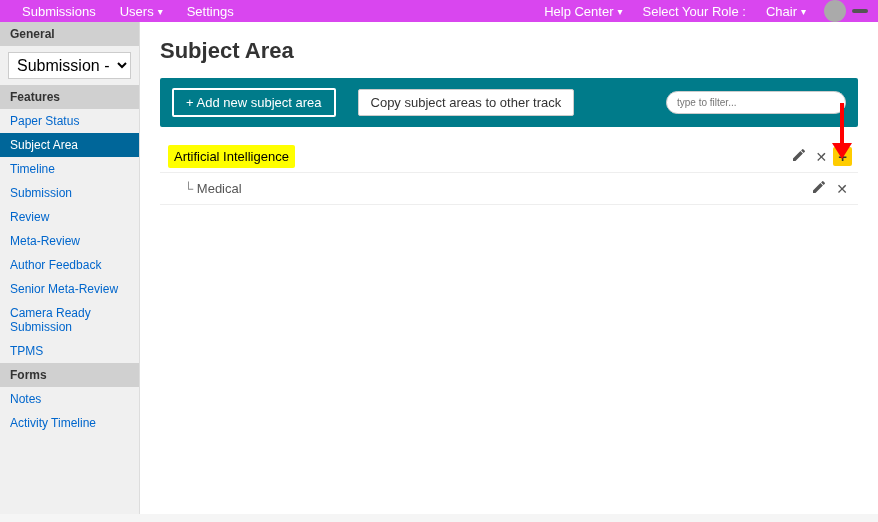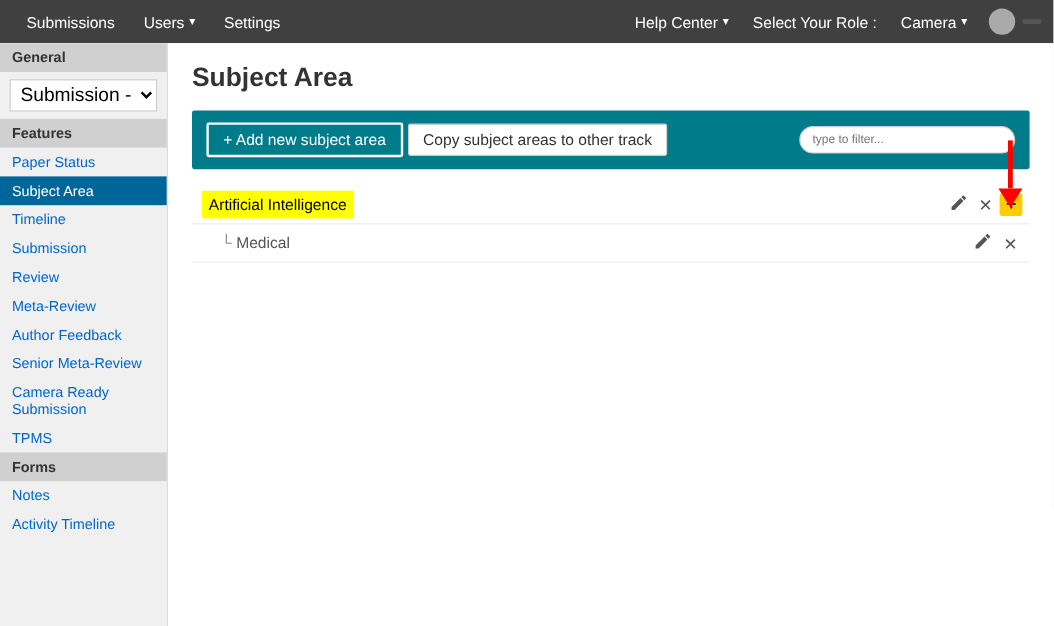--- a/index.html
+++ b/index.html
@@ -1,23 +1,23 @@
 <!DOCTYPE html>
 <html><head>
   <meta charset="utf-8">
   <style>
     * { box-sizing: border-box; margin: 0; padding: 0; }
     body { font-family: Arial, sans-serif; font-size: 13px; background: #f5f5f5; }
 
     
     .top-nav {
-      background: #404040;
-      display: flex;
-      align-items: center;
-      height: 36px;
+      background: #d946ef;
+      display: flex;
+      align-items: center;
+      height: 22px;
       padding: 0 10px;
       color: white;
     }
     .top-nav-item {
       padding: 0 12px;
       height: 100%;
       display: flex;
       align-items: center;
       cursor: pointer;
       font-size: 13px;
@@ -107,21 +107,21 @@
       color: #333;
       margin-bottom: 14px;
     }
 
     
     .action-bar {
       background: #007b8a;
       padding: 10px 12px;
       display: flex;
       align-items: center;
-      gap: 4px;
+      gap: 22px;
       border-radius: 2px;
       margin-bottom: 14px;
     }
     .btn-add {
       background: #007b8a;
       color: white;
       border: 2px solid white;
       padding: 5px 12px;
       font-size: 13px;
       cursor: pointer;
@@ -238,21 +238,21 @@
   <a class="top-nav-item">Settings</a>
   <div class="top-nav-spacer"></div>
   <a class="top-nav-item">
     <span>Help Center</span>
     <span class="dropdown-arrow">▾</span>
   </a>
   <div class="top-nav-role">
     <span>Select Your Role :</span>
   </div>
   <a class="top-nav-item">
-    <span>Camera</span>
+    <span>Chair</span>
     <span class="dropdown-arrow">▾</span>
   </a>
   <div class="nav-avatar"></div>
   <button class="nav-btn"></button>
 </nav>
 
 <div class="layout">
 
   <aside class="sidebar">
     <div class="sidebar-section-header">General</div>

